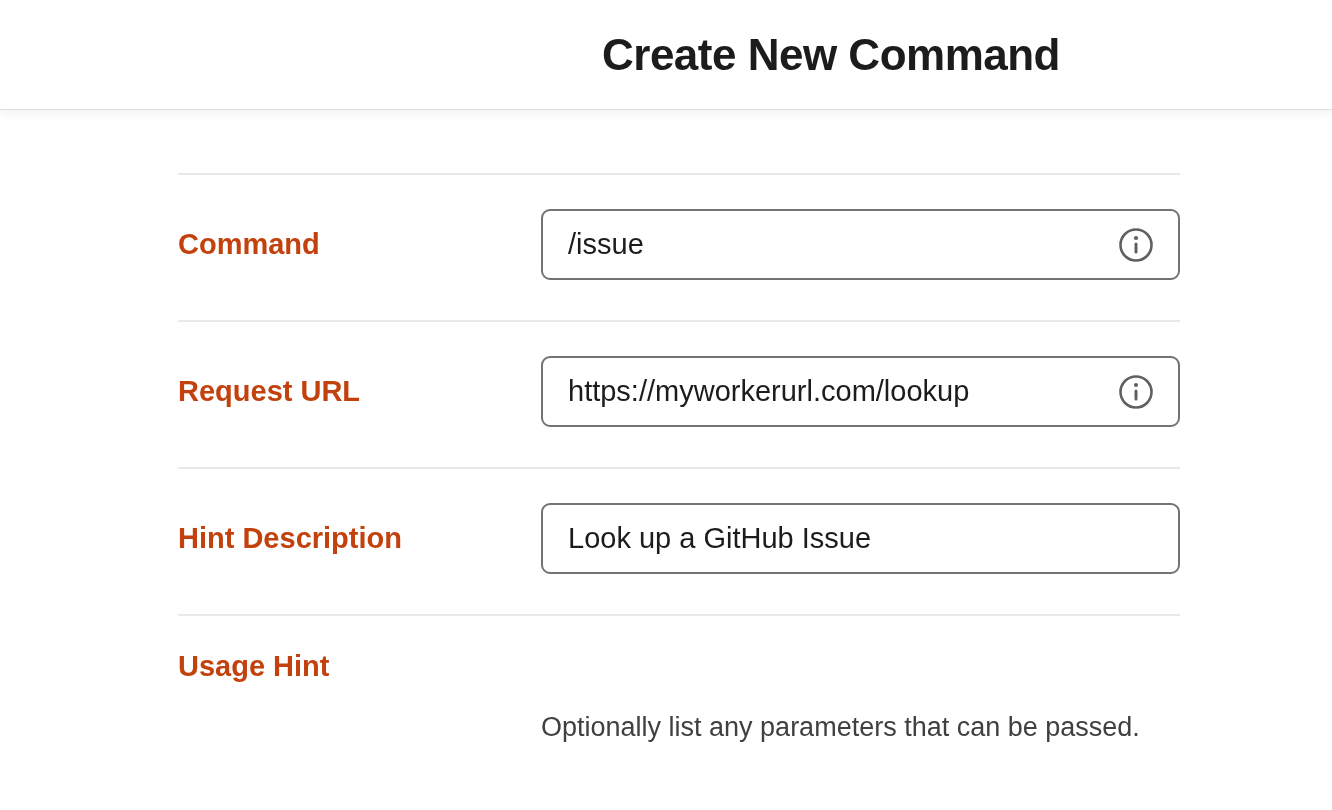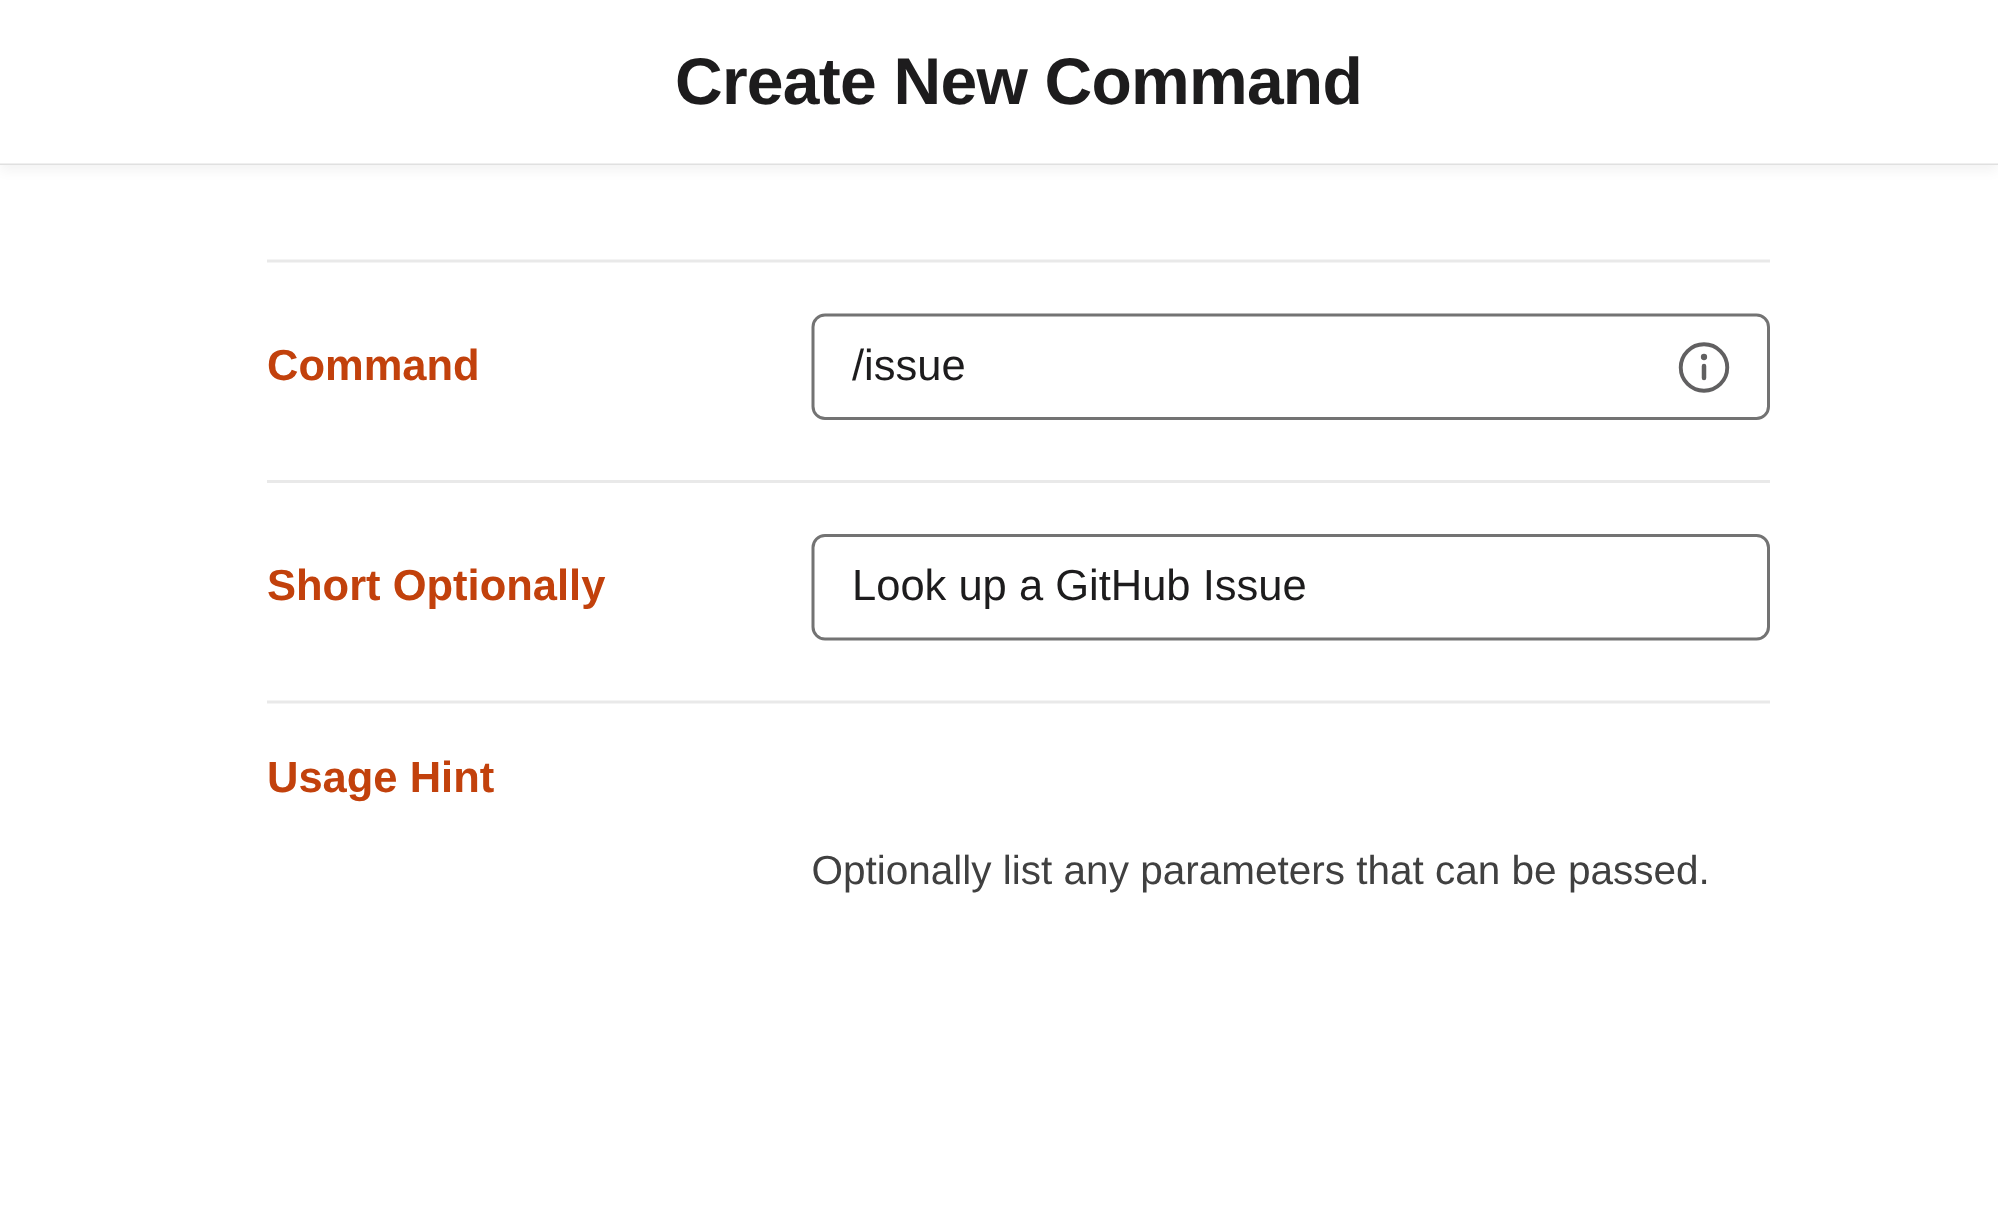--- a/index.html
+++ b/index.html
@@ -13,20 +13,21 @@
   }
   .header {
     height: 110px;
     background: #ffffff;
     border-bottom: 1px solid #e0e0e0;
     box-shadow: 0 4px 8px rgba(0,0,0,0.05);
     display: flex;
     align-items: center;
     position: relative;
     z-index: 2;
+    justify-content: flex-end;
   }
   .header-inner {
     margin-left: 178px;
     width: 1002px;
     text-align: center;
   }
   .page-title {
     font-size: 44px;
     font-weight: bold;
     letter-spacing: -0.5px;
@@ -104,24 +105,37 @@
         <input type="text" class="text-input" value="/issue" style="">
         <svg class="info-icon" viewBox="0 0 36 36">
           <circle cx="18" cy="18" r="15.5" fill="none" stroke="#616061" stroke-width="2.6"></circle>
           <circle cx="18" cy="11" r="2.1" fill="#616061"></circle>
           <rect x="16.5" y="15.5" width="3" height="11" rx="1.5" fill="#616061"></rect>
         </svg>
       </div>
     </div>
   </div>
 
+  <div class="form-row">
+    <div class="row-main">
+      <div class="field-label">Request URL</div>
+      <div class="input-wrap">
+        <input type="text" class="text-input" value="https://myworkerurl.com/lookup" style="">
+        <svg class="info-icon" viewBox="0 0 36 36">
+          <circle cx="18" cy="18" r="15.5" fill="none" stroke="#616061" stroke-width="2.6"></circle>
+          <circle cx="18" cy="11" r="2.1" fill="#616061"></circle>
+          <rect x="16.5" y="15.5" width="3" height="11" rx="1.5" fill="#616061"></rect>
+        </svg>
+      </div>
+    </div>
+  </div>
 
   <div class="form-row">
     <div class="row-main">
-      <div class="field-label">Short Optionally</div>
+      <div class="field-label">Hint Description</div>
       <div class="input-wrap">
         <input type="text" class="text-input" value="Look up a GitHub Issue" style="">
       </div>
     </div>
   </div>
 
   <div class="form-row">
     <div class="row-main">
       <div class="field-label">Usage Hint</div>
     </div>

